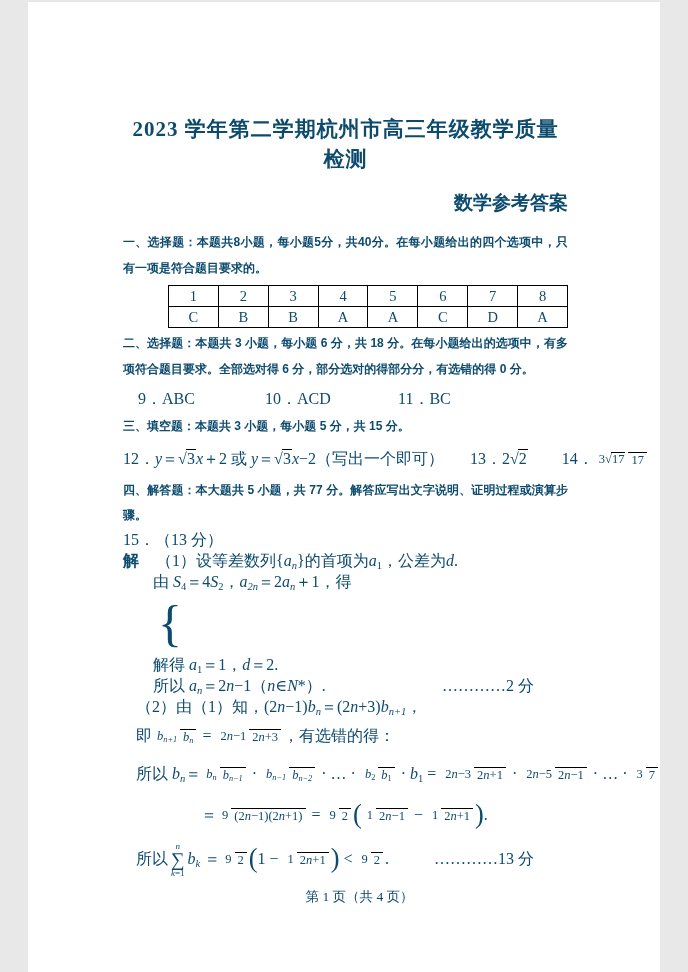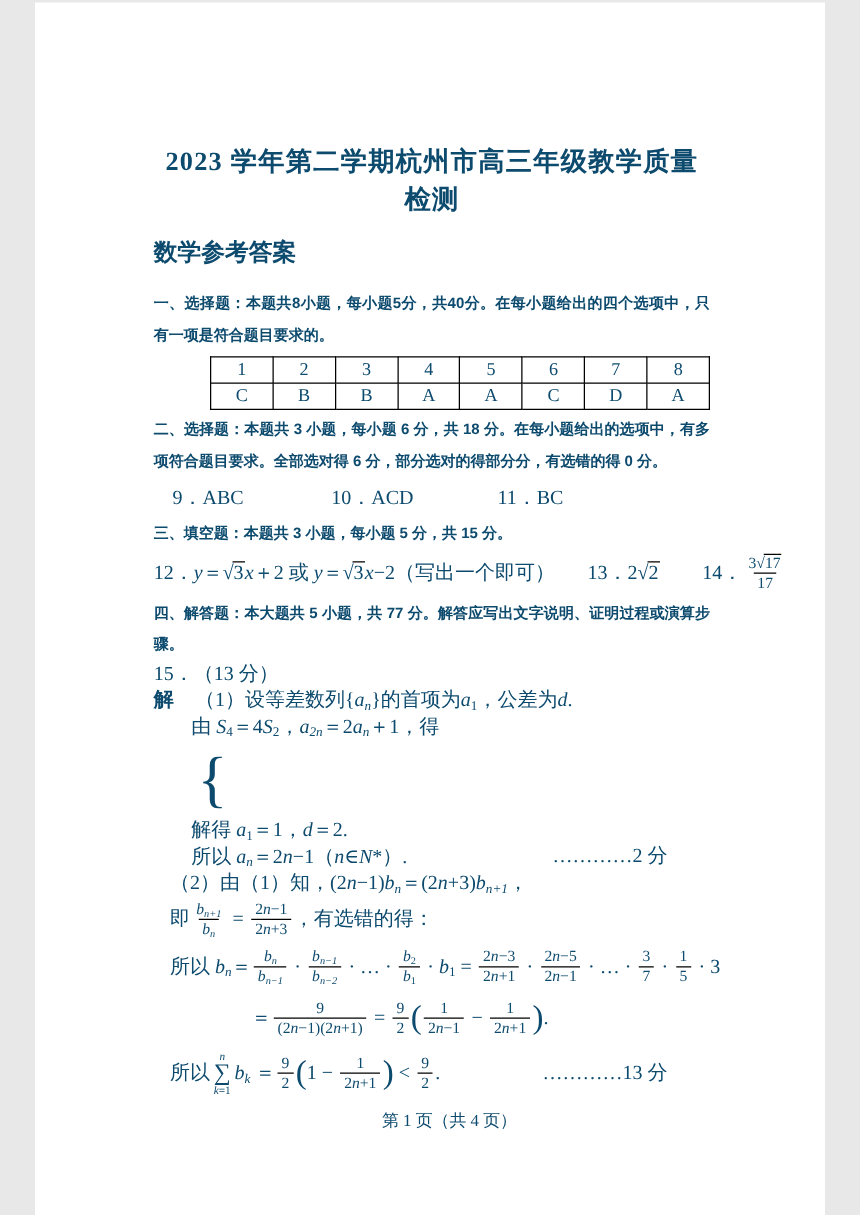--- a/index.html
+++ b/index.html
@@ -8,21 +8,21 @@
     position:relative;overflow:hidden;margin:2px auto;
     font-family:"Liberation Serif","DejaVu Serif",serif;font-size:16px;
   }
   .content{padding:112px 92px 0 95px;}
   .title{
     font-size:21px;font-weight:bold;text-align:center;margin:0;
     letter-spacing:1px;line-height:30px;
     font-family:"Liberation Serif","DejaVu Serif",serif;
   }
   .subtitle{
-    font-size:19px;font-weight:bold;text-align:left;margin:17px 0 0 0;
+    font-size:19px;font-weight:bold;text-align:right;margin:17px 0 0 0;
     line-height:24px;font-family:"Liberation Sans","DejaVu Sans",sans-serif;
   }
   .heading{
     font-family:"Liberation Sans","DejaVu Sans",sans-serif;font-weight:bold;
     font-size:12px;line-height:25.5px;margin:0;text-align:justify;
   }
   .mt15{margin-top:15px}.mt5{margin-top:5px}.mt4{margin-top:4px}.mt2{margin-top:2px}
   .ans-table{border-collapse:collapse;margin:4px 0 3px 45px;}
   .ans-table td{
     border:1px solid #000;width:50px;height:20px;text-align:center;
@@ -37,21 +37,21 @@
   .score{position:absolute;right:34px;top:50%;transform:translateY(-50%);white-space:nowrap;}
   .solve-label{
     font-family:"Liberation Sans","DejaVu Sans",sans-serif;font-weight:bold;
     margin-right:17px;
   }
   
   i{font-style:italic;}
   sub{font-size:66%;vertical-align:-0.3em;line-height:0;}
   sub.it{font-style:italic;}
   .frac{
-    display:inline-flex;flex-direction:column;align-items:center;
+    display:inline-flex;flex-direction:row;align-items:center;
     vertical-align:middle;margin:0 2px;font-size:12.5px;line-height:1.25;
     text-align:center;
   }
   .frac .num{padding:0 3px;}
   .frac .den{border-top:1px solid #000;padding:0 3px;}
   .sqrt{white-space:nowrap;}
   .rad{display:inline-block;border-top:1.3px solid #000;padding:0 1px;margin-left:-1px;line-height:1.1;}
   .sum{
     display:inline-flex;flex-direction:column;align-items:center;
     vertical-align:middle;line-height:1;margin:0 3px;

